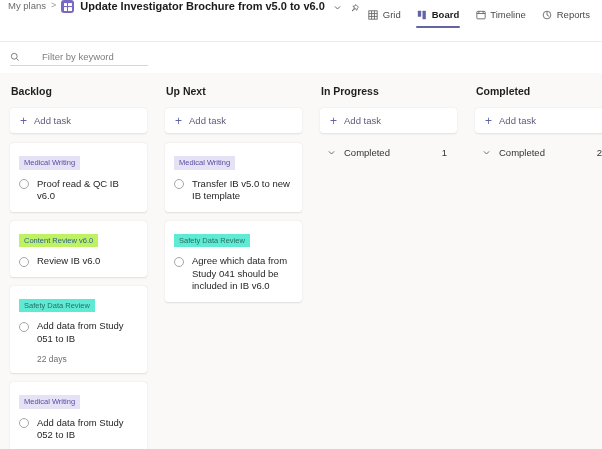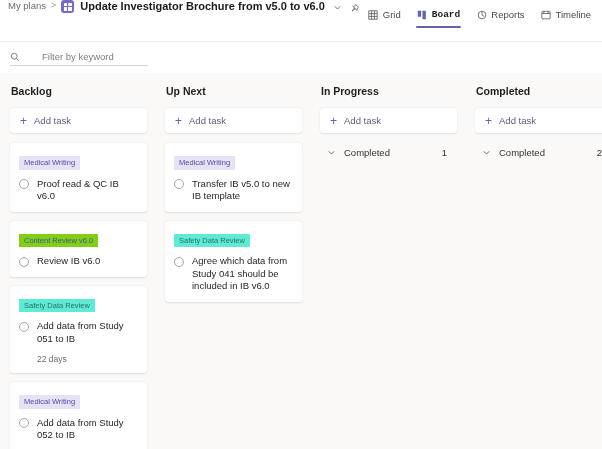--- a/index.html
+++ b/index.html
@@ -82,21 +82,21 @@
     align-items: center;
     gap: 4px;
     padding: 0 8px;
     font-size: 9.5px;
     color: #4a4a4a;
     position: relative;
     height: 30px;
     white-space: nowrap;
   }
   .nav-item .lbl { line-height: 1; }
-  .nav-item.active .lbl { font-weight: bold; color: #1b1b1b; font-family: Liberation Mono, monospace; }
+  .nav-item.active .lbl { font-weight: bold; color: #1b1b1b; }
   .nav-item.active::after {
     content: "";
     position: absolute;
     left: 7px; right: 7px; bottom: 2px;
     height: 2px;
     background: #6264a7;
     border-radius: 2px;
   }
   .nav-ico { width: 11px; height: 11px; display: inline-flex; align-items: center; justify-content: center; color: #5b5b5b; }
   .nav-item.active .nav-ico { color: #6264a7; }
@@ -175,21 +175,21 @@
   .tag {
     display: inline-block;
     font-size: 7.5px;
     line-height: 1;
     padding: 3px 5px 3px 5px;
     border-radius: 0;
     margin-bottom: 8px;
     white-space: nowrap;
   }
   .tag-purple { background: #e6e2f5; color: #5b4ba3; }
-  .tag-blue   { background: #84cc16; color: #2b5f91; }
+  .tag-blue   { background: #bef264; color: #2b5f91; }
   .tag-teal   { background: #5eead4; color: #2a6f60; }
 
   .card-row {
     display: flex;
     align-items: flex-start;
     gap: 8px;
   }
   .check {
     width: 10px; height: 10px;
     border: 1px solid #a6a6a6;
@@ -287,35 +287,35 @@
             <rect x="1" y="1" width="4" height="7" rx="0.6"></rect>
             <rect x="6.6" y="1" width="4" height="10" rx="0.6"></rect>
           </svg>
       </span>
       <span class="lbl">Board</span>
     </div>
 
     <div class="nav-item">
       <span class="nav-ico">
         <svg width="10" height="10" viewBox="0 0 12 12" fill="none" stroke="currentColor" stroke-width="1">
-            <circle cx="6" cy="6" r="4.6"></circle>
-            <path d="M6 2.2V6l2.6 1.7"></path>
-          </svg>
-      </span>
-      <span class="lbl">Reports</span>
+            <rect x="1" y="1.6" width="10" height="9" rx="1"></rect>
+            <path d="M1 4.2h10M3.4 1.6v2.6M8.6 1.6v2.6"></path>
+          </svg>
+      </span>
+      <span class="lbl">Timeline</span>
     </div>
 
     <div class="nav-item">
       <span class="nav-ico">
         <svg width="10" height="10" viewBox="0 0 12 12" fill="none" stroke="currentColor" stroke-width="1">
-            <rect x="1" y="1.6" width="10" height="9" rx="1"></rect>
-            <path d="M1 4.2h10M3.4 1.6v2.6M8.6 1.6v2.6"></path>
-          </svg>
-      </span>
-      <span class="lbl">Timeline</span>
+            <circle cx="6" cy="6" r="4.6"></circle>
+            <path d="M6 2.2V6l2.6 1.7"></path>
+          </svg>
+      </span>
+      <span class="lbl">Reports</span>
     </div>
 
     <div class="nav-item">
       
       
     </div>
 
   </div>
 </div>
 

